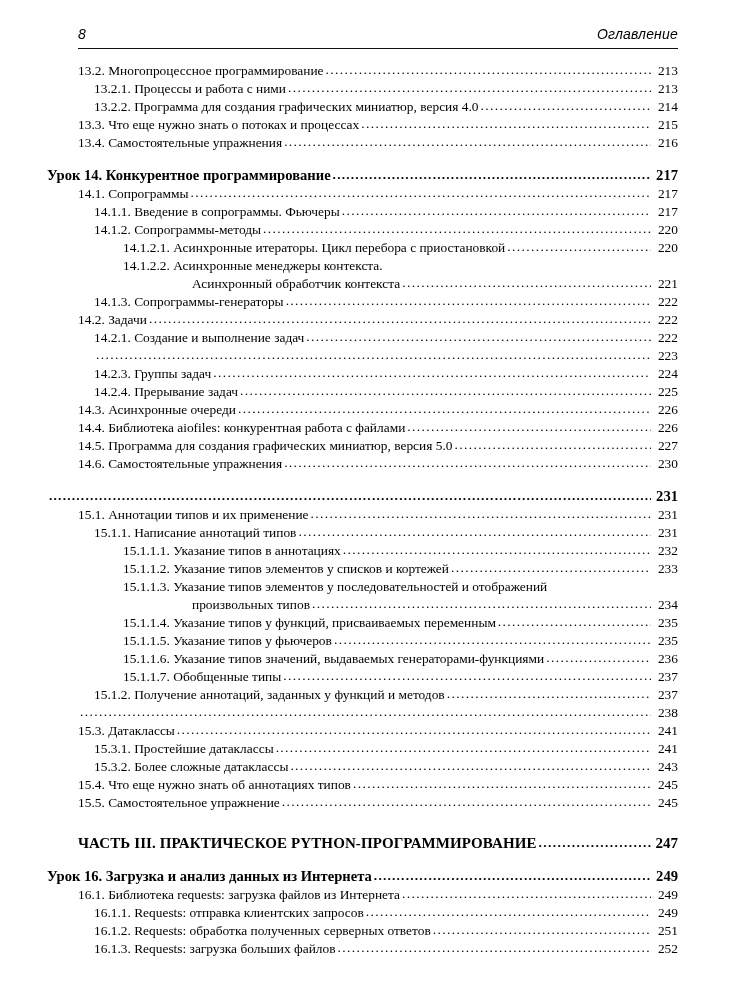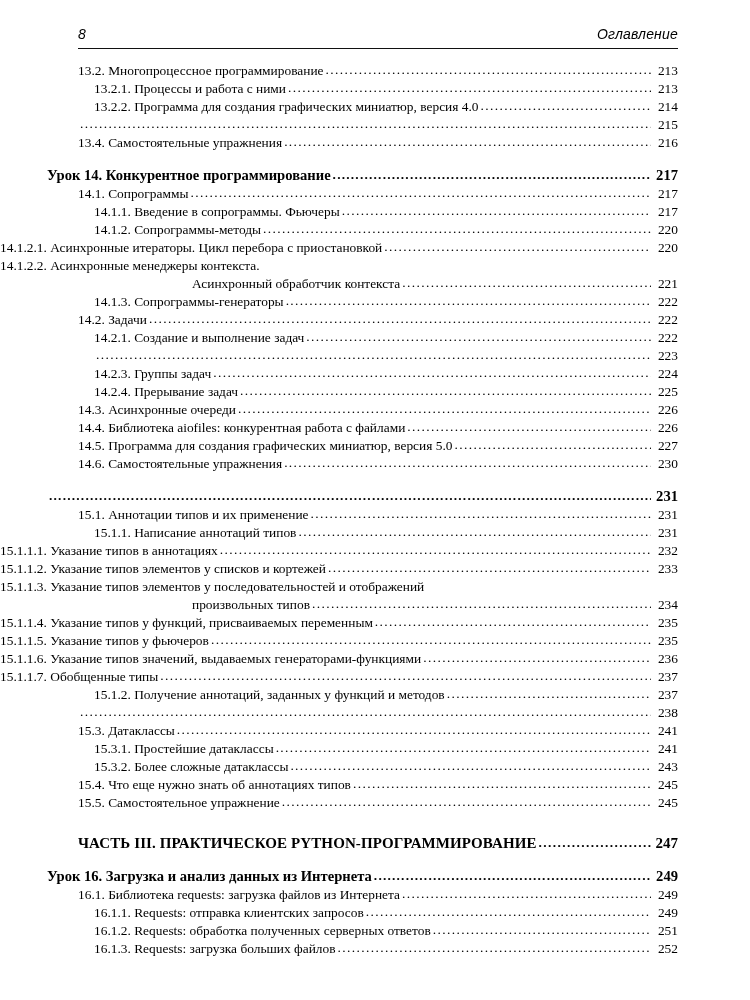--- a/index.html
+++ b/index.html
@@ -66,21 +66,21 @@
     box-sizing: border-box;
     padding-right: 72px;
     font-size: 13.4px;
     line-height: 18px;
     min-height: 18px;
   }
 
   
   .lv1 { padding-left: 78px;  }
   .lv2 { padding-left: 94px;  }
-  .lv3 { }
+  .lv3 { padding-left: 123px; }
   .part { padding-left: 78px; }
 
   .row {
     display: flex;
     align-items: baseline;
     width: 100%;
   }
   .label {
     white-space: pre;
     flex: 0 0 auto;
@@ -153,20 +153,21 @@
       </div>
       <div class="entry lv2">
         <div class="row">
           <span class="label">13.2.2. Программа для создания графических миниатюр, версия 4.0</span>
           <span class="leader">................................................................................................................................................................................................................................................................................................................................................................................................................</span>
           <span class="pageno">214</span>
         </div>
       </div>
       <div class="entry lv1">
         <div class="row">
+          <span class="label">13.3. Что еще нужно знать о потоках и процессах</span>
           <span class="leader">................................................................................................................................................................................................................................................................................................................................................................................................................</span>
           <span class="pageno">215</span>
         </div>
       </div>
       <div class="entry lv1">
         <div class="row">
           <span class="label">13.4. Самостоятельные упражнения</span>
           <span class="leader">................................................................................................................................................................................................................................................................................................................................................................................................................</span>
           <span class="pageno">216</span>
         </div>

